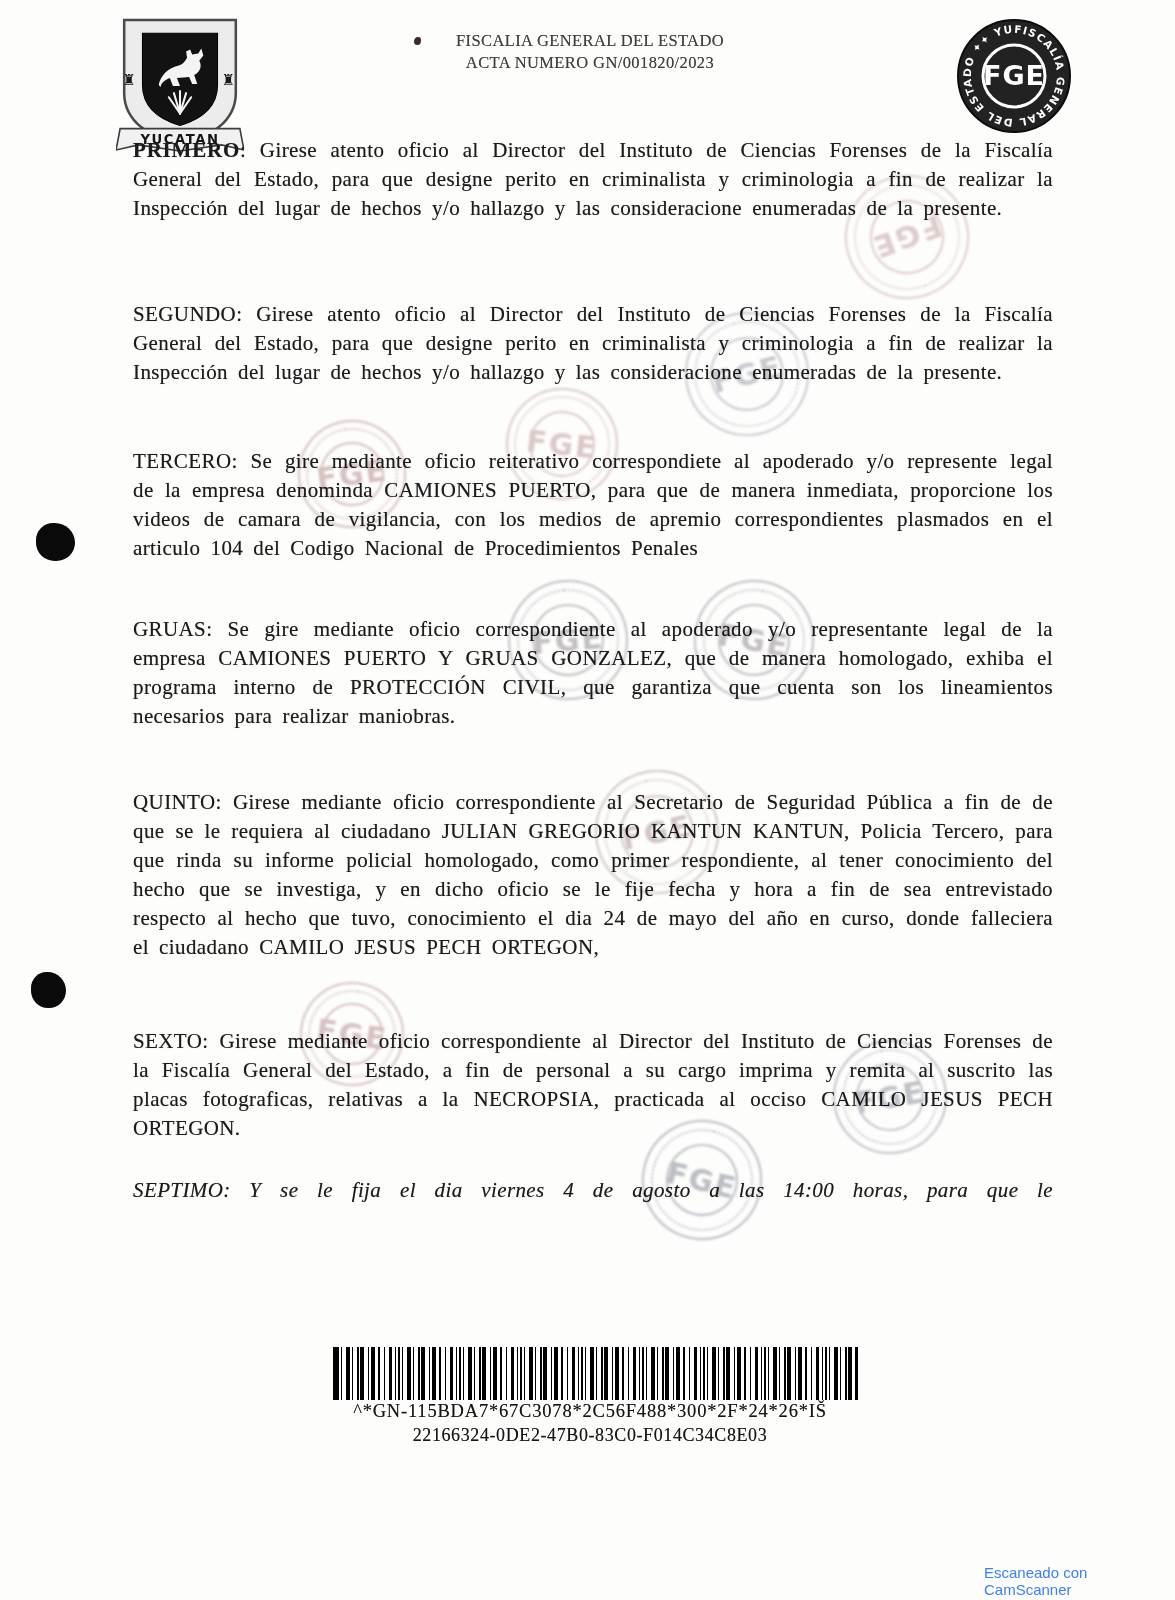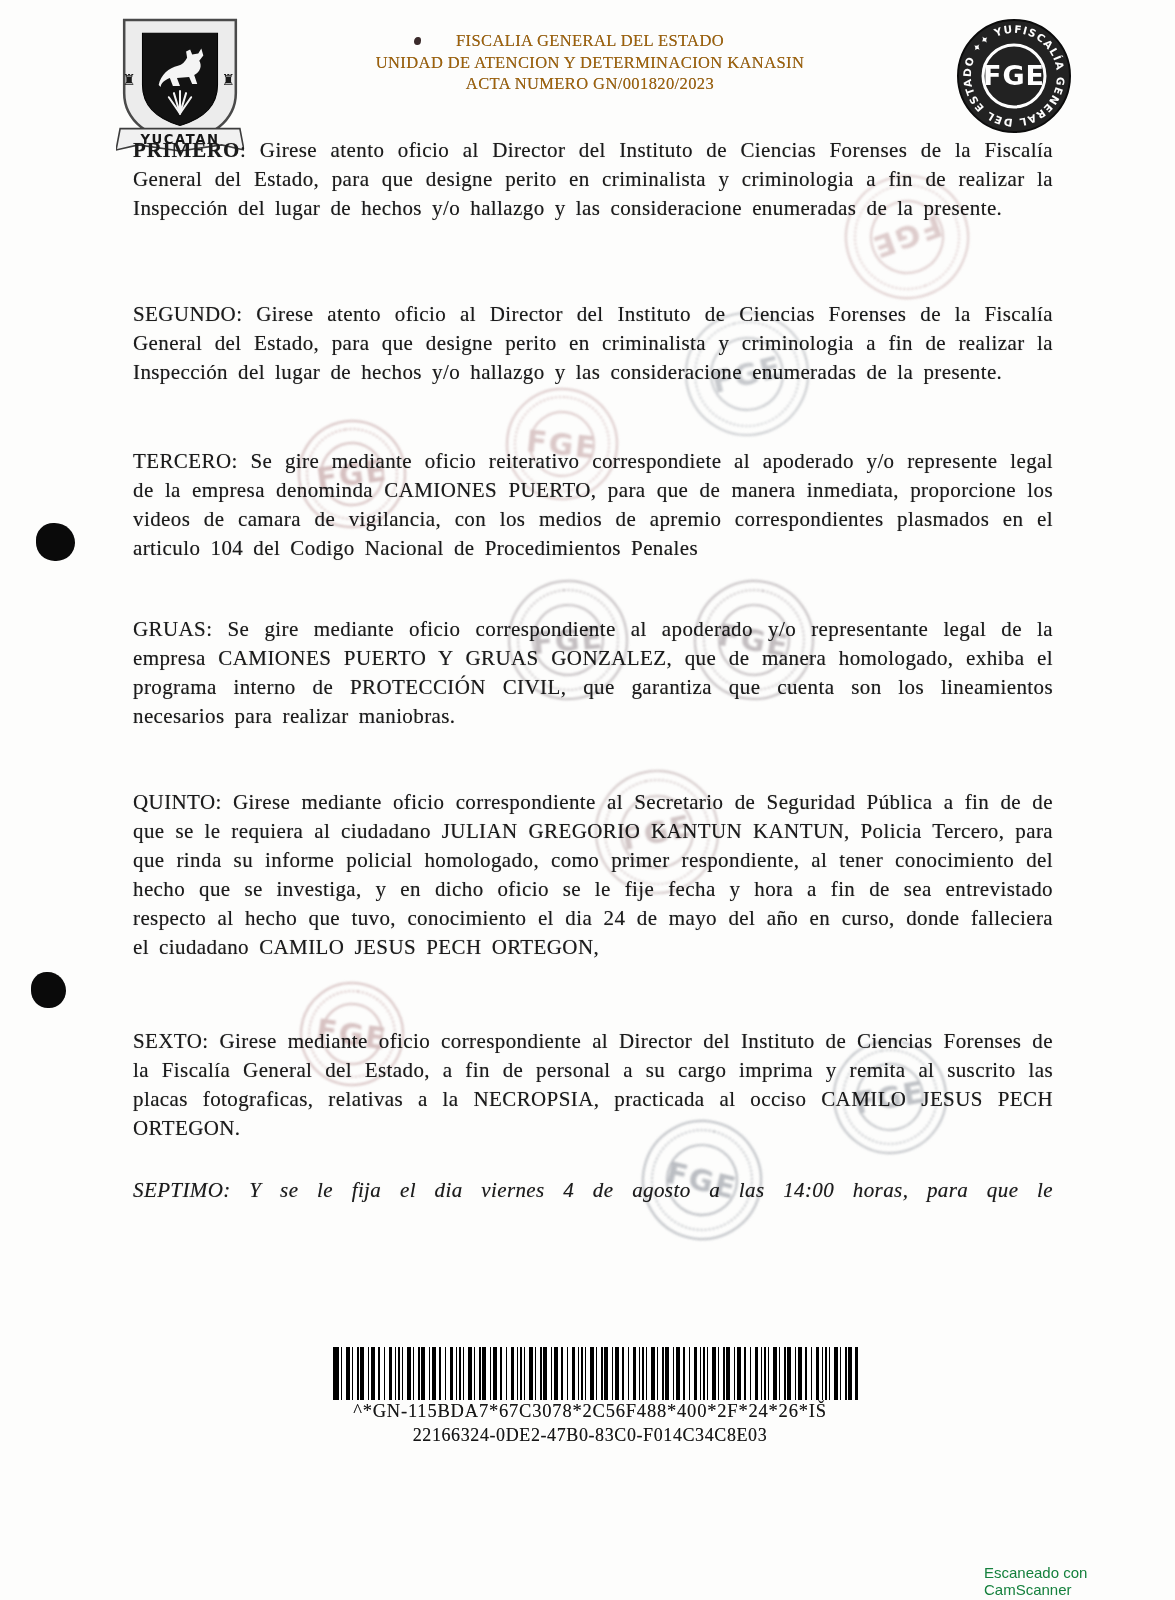--- a/index.html
+++ b/index.html
@@ -5,21 +5,21 @@
 <style>
   html,body{margin:0;padding:0;background:#e9e9e9;}
   .page{
     position:relative;width:1175px;height:1600px;margin:0 auto;
     background:#fdfdfc;overflow:hidden;
     font-family:"Liberation Serif",serif;
   }
   
   .hdr{
     position:absolute;left:295px;top:30px;width:590px;text-align:center;
-    font:16.5px/21.5px "Liberation Serif",serif;letter-spacing:.4px;color:#a16207;
+    font:16.5px/21.5px "Liberation Serif",serif;letter-spacing:.4px;color:#404040;
     text-shadow:0 0 .6px rgba(40,40,40,.55);
   }
   .hdr-bullet{position:absolute;left:414px;top:37px;width:7px;height:8px;
     background:#3b2b2b;border-radius:60% 40% 55% 45%;filter:blur(.4px);}
   .logo-left{position:absolute;left:116px;top:14px;width:128px;height:138px;filter:blur(.4px);}
   .seal-right{position:absolute;left:955px;top:13px;width:118px;height:126px;filter:blur(.5px);opacity:.95;}
   
   .par{
     position:absolute;left:133px;width:920px;
     font:21px/29px "Liberation Serif",serif;letter-spacing:.4px;word-spacing:4.5px;
@@ -48,21 +48,21 @@
       #000 41px 43px,#fff 43px 47px,#000 47px 48px,#fff 48px 52px,#000 52px 55px,
       #fff 55px 58px,#000 58px 59px,#fff 59px 61px);
     filter:blur(.3px);
   }
   .bc-caption{position:absolute;left:300px;width:580px;text-align:center;
     color:#161616;text-shadow:0 0 .6px rgba(25,25,25,.55);}
   .bc-line1{top:1401px;font:18.5px "Liberation Serif",serif;letter-spacing:.8px;}
   .bc-line2{top:1425px;font:18px "Liberation Serif",serif;letter-spacing:.6px;}
   
   .scan-credit{position:absolute;left:984px;top:1564px;
-    font:15px "Liberation Sans",sans-serif;color:#15803d;}
+    font:15px "Liberation Sans",sans-serif;color:#3b82f6;}
   svg text{font-family:"DejaVu Sans",sans-serif;}
 </style>
 </head>
 <body>
 
 <div class="page">
 
   <svg class="logo-left" viewBox="0 0 126 136">
     <path d="M8,6 H118 V78 C118,106 92,122 63,129 C34,122 8,106 8,78 Z" fill="#ececec" stroke="#4a4a4a" stroke-width="2.5"></path>
     <path d="M26,19 H100 V70 C100,92 83,104 63,110 C43,104 26,92 26,70 Z" fill="#121212" stroke="#000" stroke-width="1"></path>
@@ -93,21 +93,20 @@
     <text font-size="10.5" font-weight="bold" fill="#fff" letter-spacing="1.2">
       <textPath href="#ringPath">FISCALÍA GENERAL DEL ESTADO ✦✦ YUCATÁN ✦✦</textPath>
     </text>
     <circle cx="59" cy="63" r="31" fill="none" stroke="#fff" stroke-width="3"></circle>
     <text x="59" y="72" text-anchor="middle" font-size="27" font-weight="800" letter-spacing="1" fill="#ffffff">FGE</text>
   </svg>
 
   <div class="hdr-bullet"></div>
   <div class="hdr">
     <div>FISCALIA GENERAL DEL ESTADO</div>
-    <div>UNIDAD DE ATENCION Y DETERMINACION KANASIN</div>
     <div>ACTA NUMERO GN/001820/2023</div>
   </div>
 
   <div class="par" style="top:136px">
     <span class="lead-bold">PRIMERO</span><span>: Girese atento oficio al Director del Instituto de Ciencias Forenses de la Fiscalía General del Estado, para que designe perito en criminalista y criminologia a fin de realizar la Inspección del lugar de hechos y/o hallazgo y las consideracione enumeradas de la presente.</span>
   </div>
   <div class="par" style="top:300px">
     <span>SEGUNDO</span><span>: Girese atento oficio al Director del Instituto de Ciencias Forenses de la Fiscalía General del Estado, para que designe perito en criminalista y criminologia a fin de realizar la Inspección del lugar de hechos y/o hallazgo y las consideracione enumeradas de la presente.</span>
   </div>
   <div class="par" style="top:447px">
@@ -154,18 +153,18 @@
       <span class="stamp-label">FGE</span>
     </div>
   <div class="stamp" style="left:833px;top:1040px;width:110px;height:110px;color:#8d929c;opacity:.55;transform:rotate(-10deg)">
       <span class="stamp-label">FGE</span>
     </div>
   <div class="stamp" style="left:642px;top:1120px;width:116px;height:116px;color:#8d929c;opacity:.58;transform:rotate(14deg)">
       <span class="stamp-label">FGE</span>
     </div>
 
   <div class="barcode"></div>
-  <div class="bc-caption bc-line1">^*GN-115BDA7*67C3078*2C56F488*400*2F*24*26*IŠ</div>
+  <div class="bc-caption bc-line1">^*GN-115BDA7*67C3078*2C56F488*300*2F*24*26*IŠ</div>
   <div class="bc-caption bc-line2">22166324-0DE2-47B0-83C0-F014C34C8E03</div>
 
   <div class="scan-credit">Escaneado con CamScanner</div>
 
 </div>
 
 </body></html>

